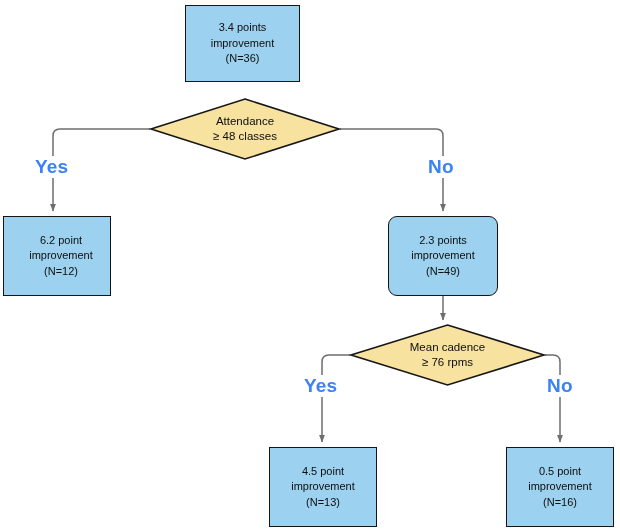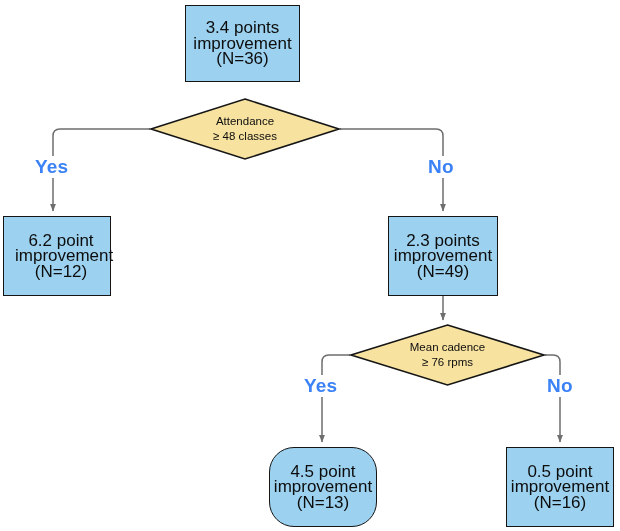--- a/index.html
+++ b/index.html
@@ -29,21 +29,21 @@
     position: absolute;
     box-sizing: border-box;
     display: flex;
     align-items: center;
     justify-content: center;
   }
   .outcome-box {
     background: #9CD2F0;
     border: 1.6px solid #151515;
     color: #0d0d0d;
-    font-size: 17px;
+    font-size: 11px;
     line-height: 15.5px;
     text-align: center;
     z-index: 2;
   }
   .outcome-box .lines {
     width: 100%;
     padding: 0 3px;
     box-sizing: border-box;
   }
   .decision {
@@ -123,42 +123,42 @@
   <div class="branch-label" style="left:426px; top:156px;">No</div>
 
   <div class="node outcome-box" style="left:3px; top:216px; width:108px; height:80px;padding-left:8px;">
     <div class="lines">
       <div>6.2 point</div>
       <div>improvement</div>
       <div>(N=12)</div>
     </div>
   </div>
 
-  <div class="node outcome-box" style="left:388px; top:216px; width:110px; height:80px;">
+  <div class="node outcome-box" style="left:388px; top:216px; width:110px; height:80px;border-radius:9px;">
     <div class="lines">
       <div>2.3 points</div>
       <div>improvement</div>
       <div>(N=49)</div>
     </div>
   </div>
 
   <div class="node decision" style="left:350px; top:324px; width:195px; height:62px;">
     <svg width="195" height="62" viewBox="0 0 195 62">
       <polygon points="97.5,1 194,31 97.5,61 1,31" fill="#F7E2A0" stroke="#151515" stroke-width="1.6" stroke-linejoin="miter"></polygon>
     </svg>
     <div class="dtext">
       <div>Mean cadence</div>
       <div>≥ 76 rpms</div>
     </div>
   </div>
 
   <div class="branch-label" style="left:302px; top:375px;">Yes</div>
   <div class="branch-label" style="left:545px; top:375px;">No</div>
 
-  <div class="node outcome-box" style="left:269px; top:447px; width:108px; height:80px;border-radius:25px;">
+  <div class="node outcome-box" style="left:269px; top:447px; width:108px; height:80px;">
     <div class="lines">
       <div>4.5 point</div>
       <div>improvement</div>
       <div>(N=13)</div>
     </div>
   </div>
 
   <div class="node outcome-box" style="left:506px; top:447px; width:108px; height:80px;">
     <div class="lines">
       <div>0.5 point</div>

